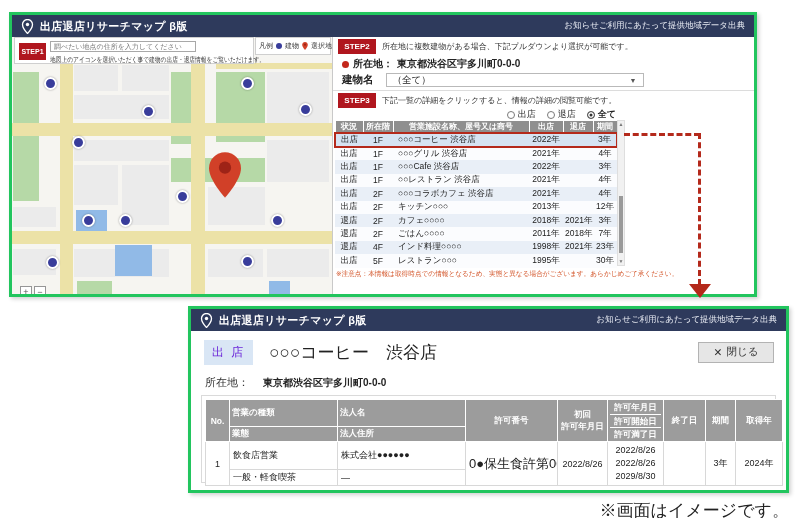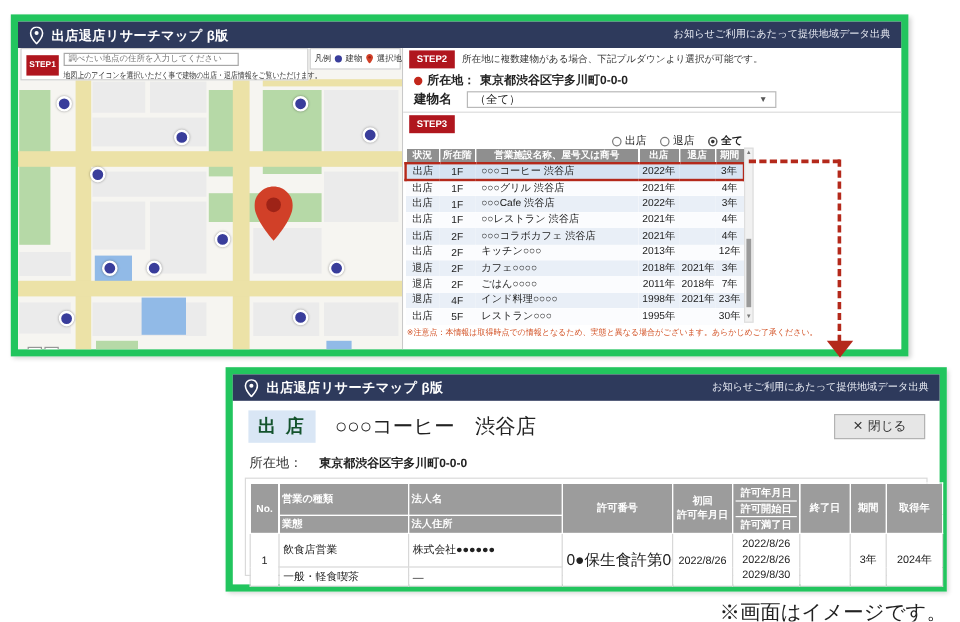--- a/index.html
+++ b/index.html
@@ -3,21 +3,21 @@
 <meta charset="utf-8">
 <style>
   * { margin:0; padding:0; box-sizing:border-box; }
   body {
     width:800px; height:518px; position:relative; overflow:hidden;
     background:#ffffff;
     font-family:"Liberation Sans","DejaVu Sans",sans-serif;
     color:#222;
   }
   .window {
-    position:absolute; background:#fff; border:6px solid #22c55e;
+    position:absolute; background:#fff; border:3px solid #22c55e;
     box-shadow:2px 2px 4px rgba(0,0,0,.18);
   }
   #map-window { left:9px; top:12px; width:748px; height:285px; }
   #detail-window { left:188px; top:306px; width:601px; height:187px; }
 
   .win-header {
     height:22px; background:#2e3a5c; display:flex; align-items:center;
     padding:0 9px; gap:6px;
   }
   .win-logo { width:13px; height:15px; flex:0 0 auto; }
@@ -118,22 +118,22 @@
     border-top:3px dashed #b4291b; z-index:50; }
   .arrow-v { position:absolute; left:698px; top:133px; width:0; height:152px;
     border-left:3px dashed #b4291b; z-index:50; }
   .arrow-head { position:absolute; left:689px; top:284px; width:0; height:0;
     border-left:11px solid transparent; border-right:11px solid transparent;
     border-top:14px solid #b4291b; z-index:50; }
 
   
   .detail-title-row { position:absolute; left:0; right:0; top:30px; height:26px;
     display:flex; align-items:center; }
-  .status-badge { margin-left:13px; background:#d9e6f5; color:#14532d; font-weight:bold;
-    font-size:15px; padding:4px 8px; letter-spacing:2px; white-space:nowrap; }
+  .status-badge { margin-left:13px; background:#d9e6f5; color:#6d28d9; font-weight:normal;
+    font-size:12px; padding:4px 8px; letter-spacing:2px; white-space:nowrap; }
   .detail-title { margin-left:16px; font-size:17px; color:#222; white-space:nowrap; }
   .close-btn { margin-left:auto; margin-right:12px; width:76px; height:21px;
     background:#e6e6e6; border:1px solid #b3b3b3; display:flex; align-items:center;
     justify-content:center; gap:4px; font-size:10.5px; color:#333; cursor:pointer; }
   .detail-addr-row { position:absolute; left:14px; top:66px; display:flex;
     align-items:baseline; gap:14px; }
   .detail-addr-label { font-size:11px; color:#333; }
   .detail-addr-value { font-size:10px; font-weight:bold; }
 
   .detail-table-wrap { position:absolute; left:10px; right:10px; top:86px; bottom:7px;
@@ -254,20 +254,21 @@
       <div class="building-row">
         <span class="building-label">建物名</span>
         <div class="building-select">
           <span>（全て）</span>
           <span class="caret">▼</span>
         </div>
       </div>
       <div class="panel-divider"></div>
       <div class="step-row step3-row">
         <div class="step-badge sm">STEP3</div>
+        <span class="step-desc">下記一覧の詳細をクリックすると、情報の詳細の閲覧可能です。</span>
       </div>
       <div class="filter-row">
           <span class="radio">
             <i></i>
             <span>出店</span>
           </span>
           <span class="radio">
             <i></i>
             <span>退店</span>
           </span>

